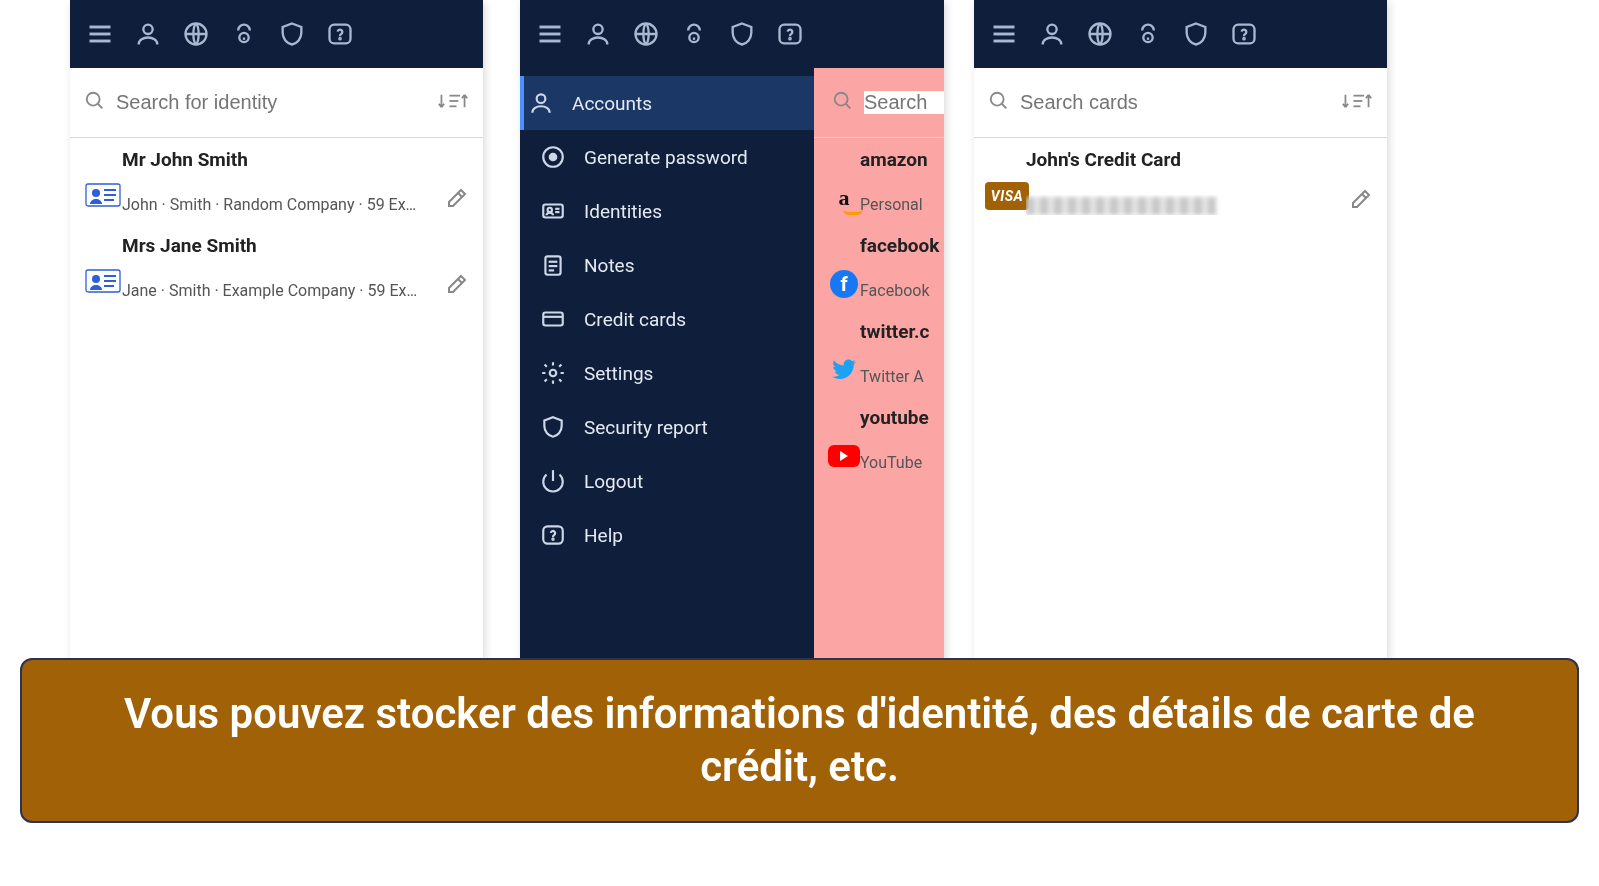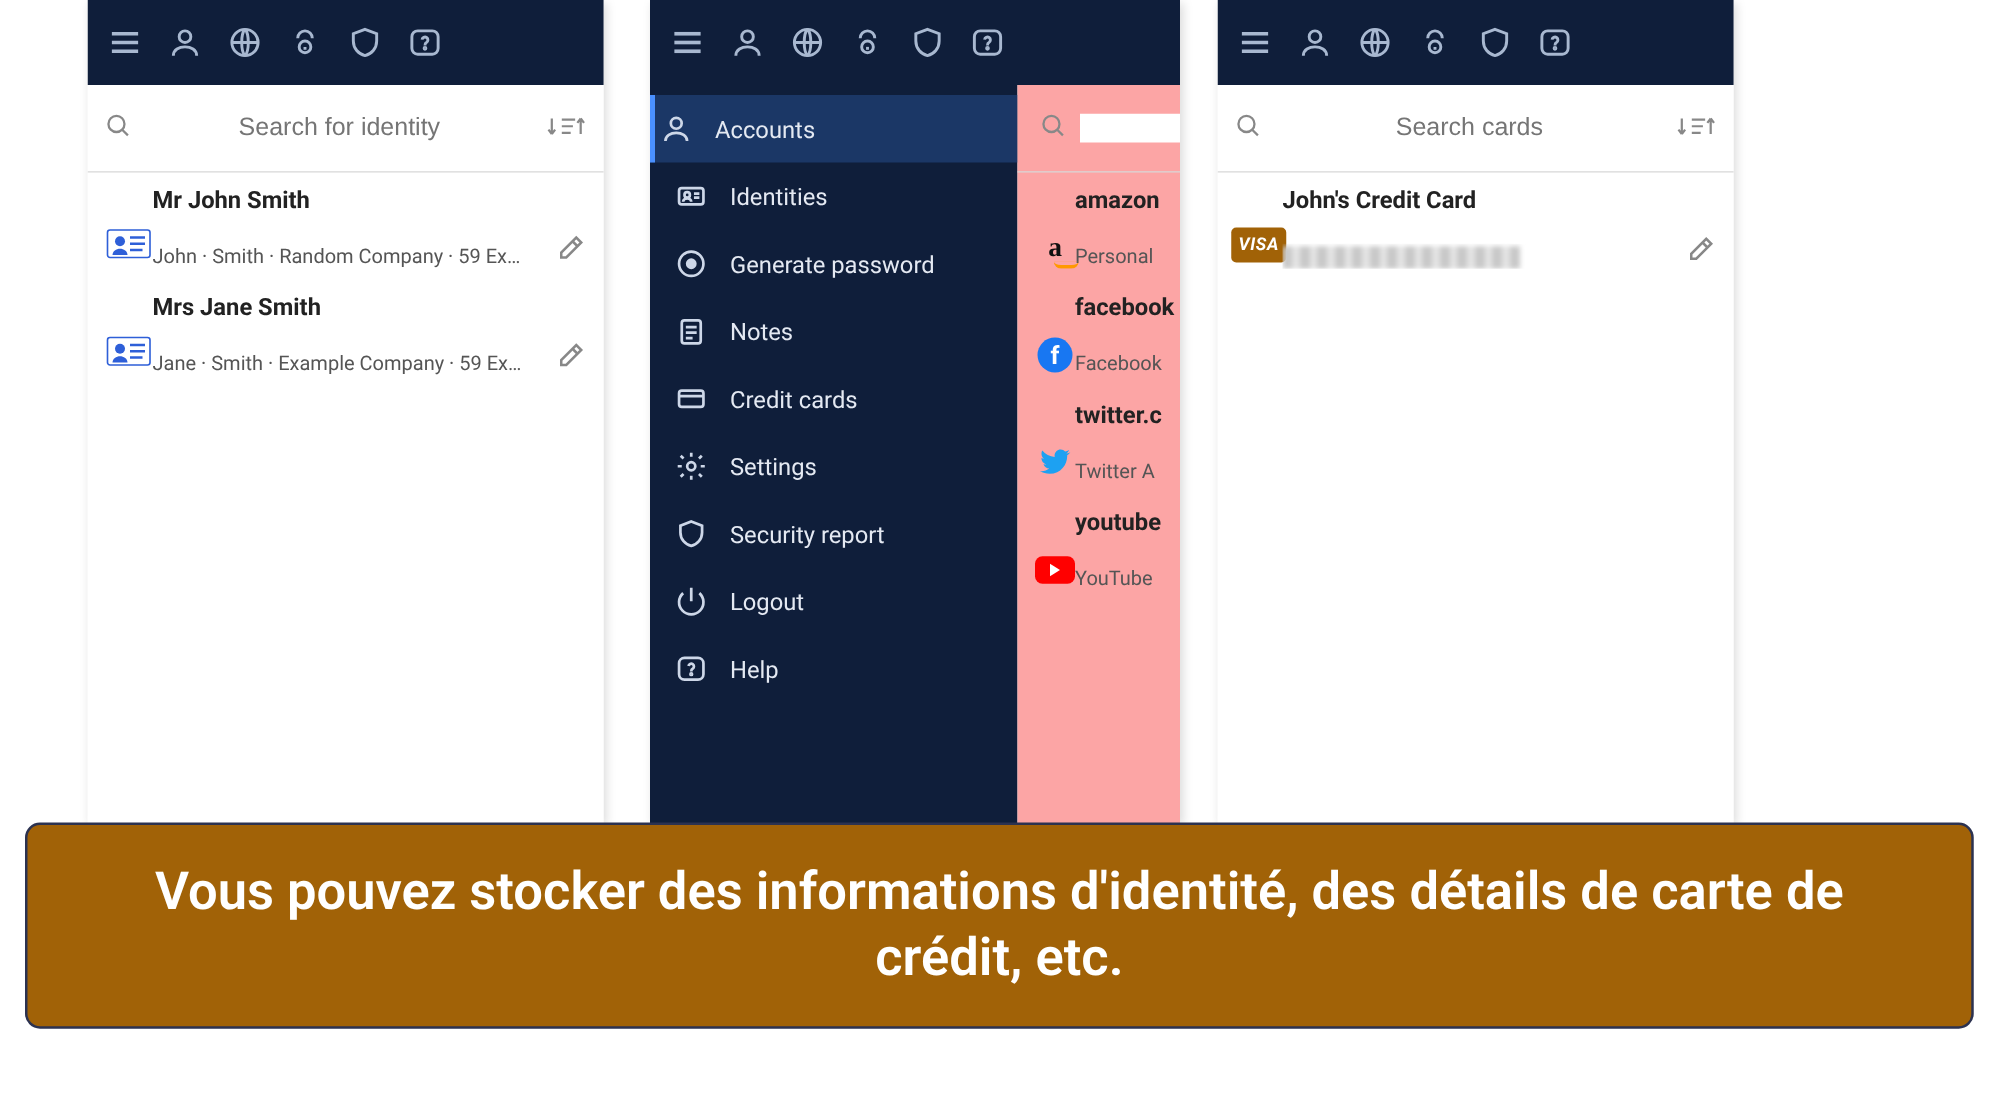--- a/index.html
+++ b/index.html
@@ -45,21 +45,20 @@
     height: 70px;
   }
   .search-icon { color: #888; }
   .search-icon svg { width: 22px; height: 22px; }
   .search-input {
     flex: 1;
     border: none;
     outline: none;
     font-size: 20px;
     color: #888;
-    text-align: center;
   }
   .sort-icon { color: #888; }
   .sort-icon svg { width: 32px; height: 22px; }
 
   .item-row {
     display: flex;
     align-items: flex-end;
     padding: 10px 14px;
     cursor: pointer;
   }
@@ -302,37 +301,37 @@
           <svg viewBox="0 0 24 24" fill="none" stroke="currentColor" stroke-width="2">
             <circle cx="12" cy="8" r="4"></circle>
             <path d="M4 21c0-4 4-6 8-6s8 2 8 6"></path>
           </svg>
         </span>
       <span>Accounts</span>
     </div>
     <div class="nav-item">
       <span class="nav-icon">
           <svg viewBox="0 0 24 24" fill="none" stroke="currentColor" stroke-width="2">
+            <circle cx="12" cy="12" r="9"></circle>
+            <circle cx="12" cy="12" r="3" fill="currentColor"></circle>
+          </svg>
+        </span>
+      <span>Generate password</span>
+    </div>
+    <div class="nav-item">
+      <span class="nav-icon">
+          <svg viewBox="0 0 24 24" fill="none" stroke="currentColor" stroke-width="2">
             <rect x="3" y="6" width="18" height="12" rx="2"></rect>
             <circle cx="9" cy="11" r="2"></circle>
             <path d="M6 16c0-1.5 1.5-2.5 3-2.5s3 1 3 2.5"></path>
             <line x1="14" y1="10" x2="18" y2="10"></line>
             <line x1="14" y1="13" x2="18" y2="13"></line>
           </svg>
         </span>
       <span>Identities</span>
-    </div>
-    <div class="nav-item">
-      <span class="nav-icon">
-          <svg viewBox="0 0 24 24" fill="none" stroke="currentColor" stroke-width="2">
-            <circle cx="12" cy="12" r="9"></circle>
-            <circle cx="12" cy="12" r="3" fill="currentColor"></circle>
-          </svg>
-        </span>
-      <span>Generate password</span>
     </div>
     <div class="nav-item">
       <span class="nav-icon">
           <svg viewBox="0 0 24 24" fill="none" stroke="currentColor" stroke-width="2">
             <rect x="5" y="4" width="14" height="17" rx="2"></rect>
             <line x1="8" y1="9" x2="16" y2="9"></line>
             <line x1="8" y1="13" x2="16" y2="13"></line>
             <line x1="8" y1="17" x2="13" y2="17"></line>
           </svg>
         </span>

